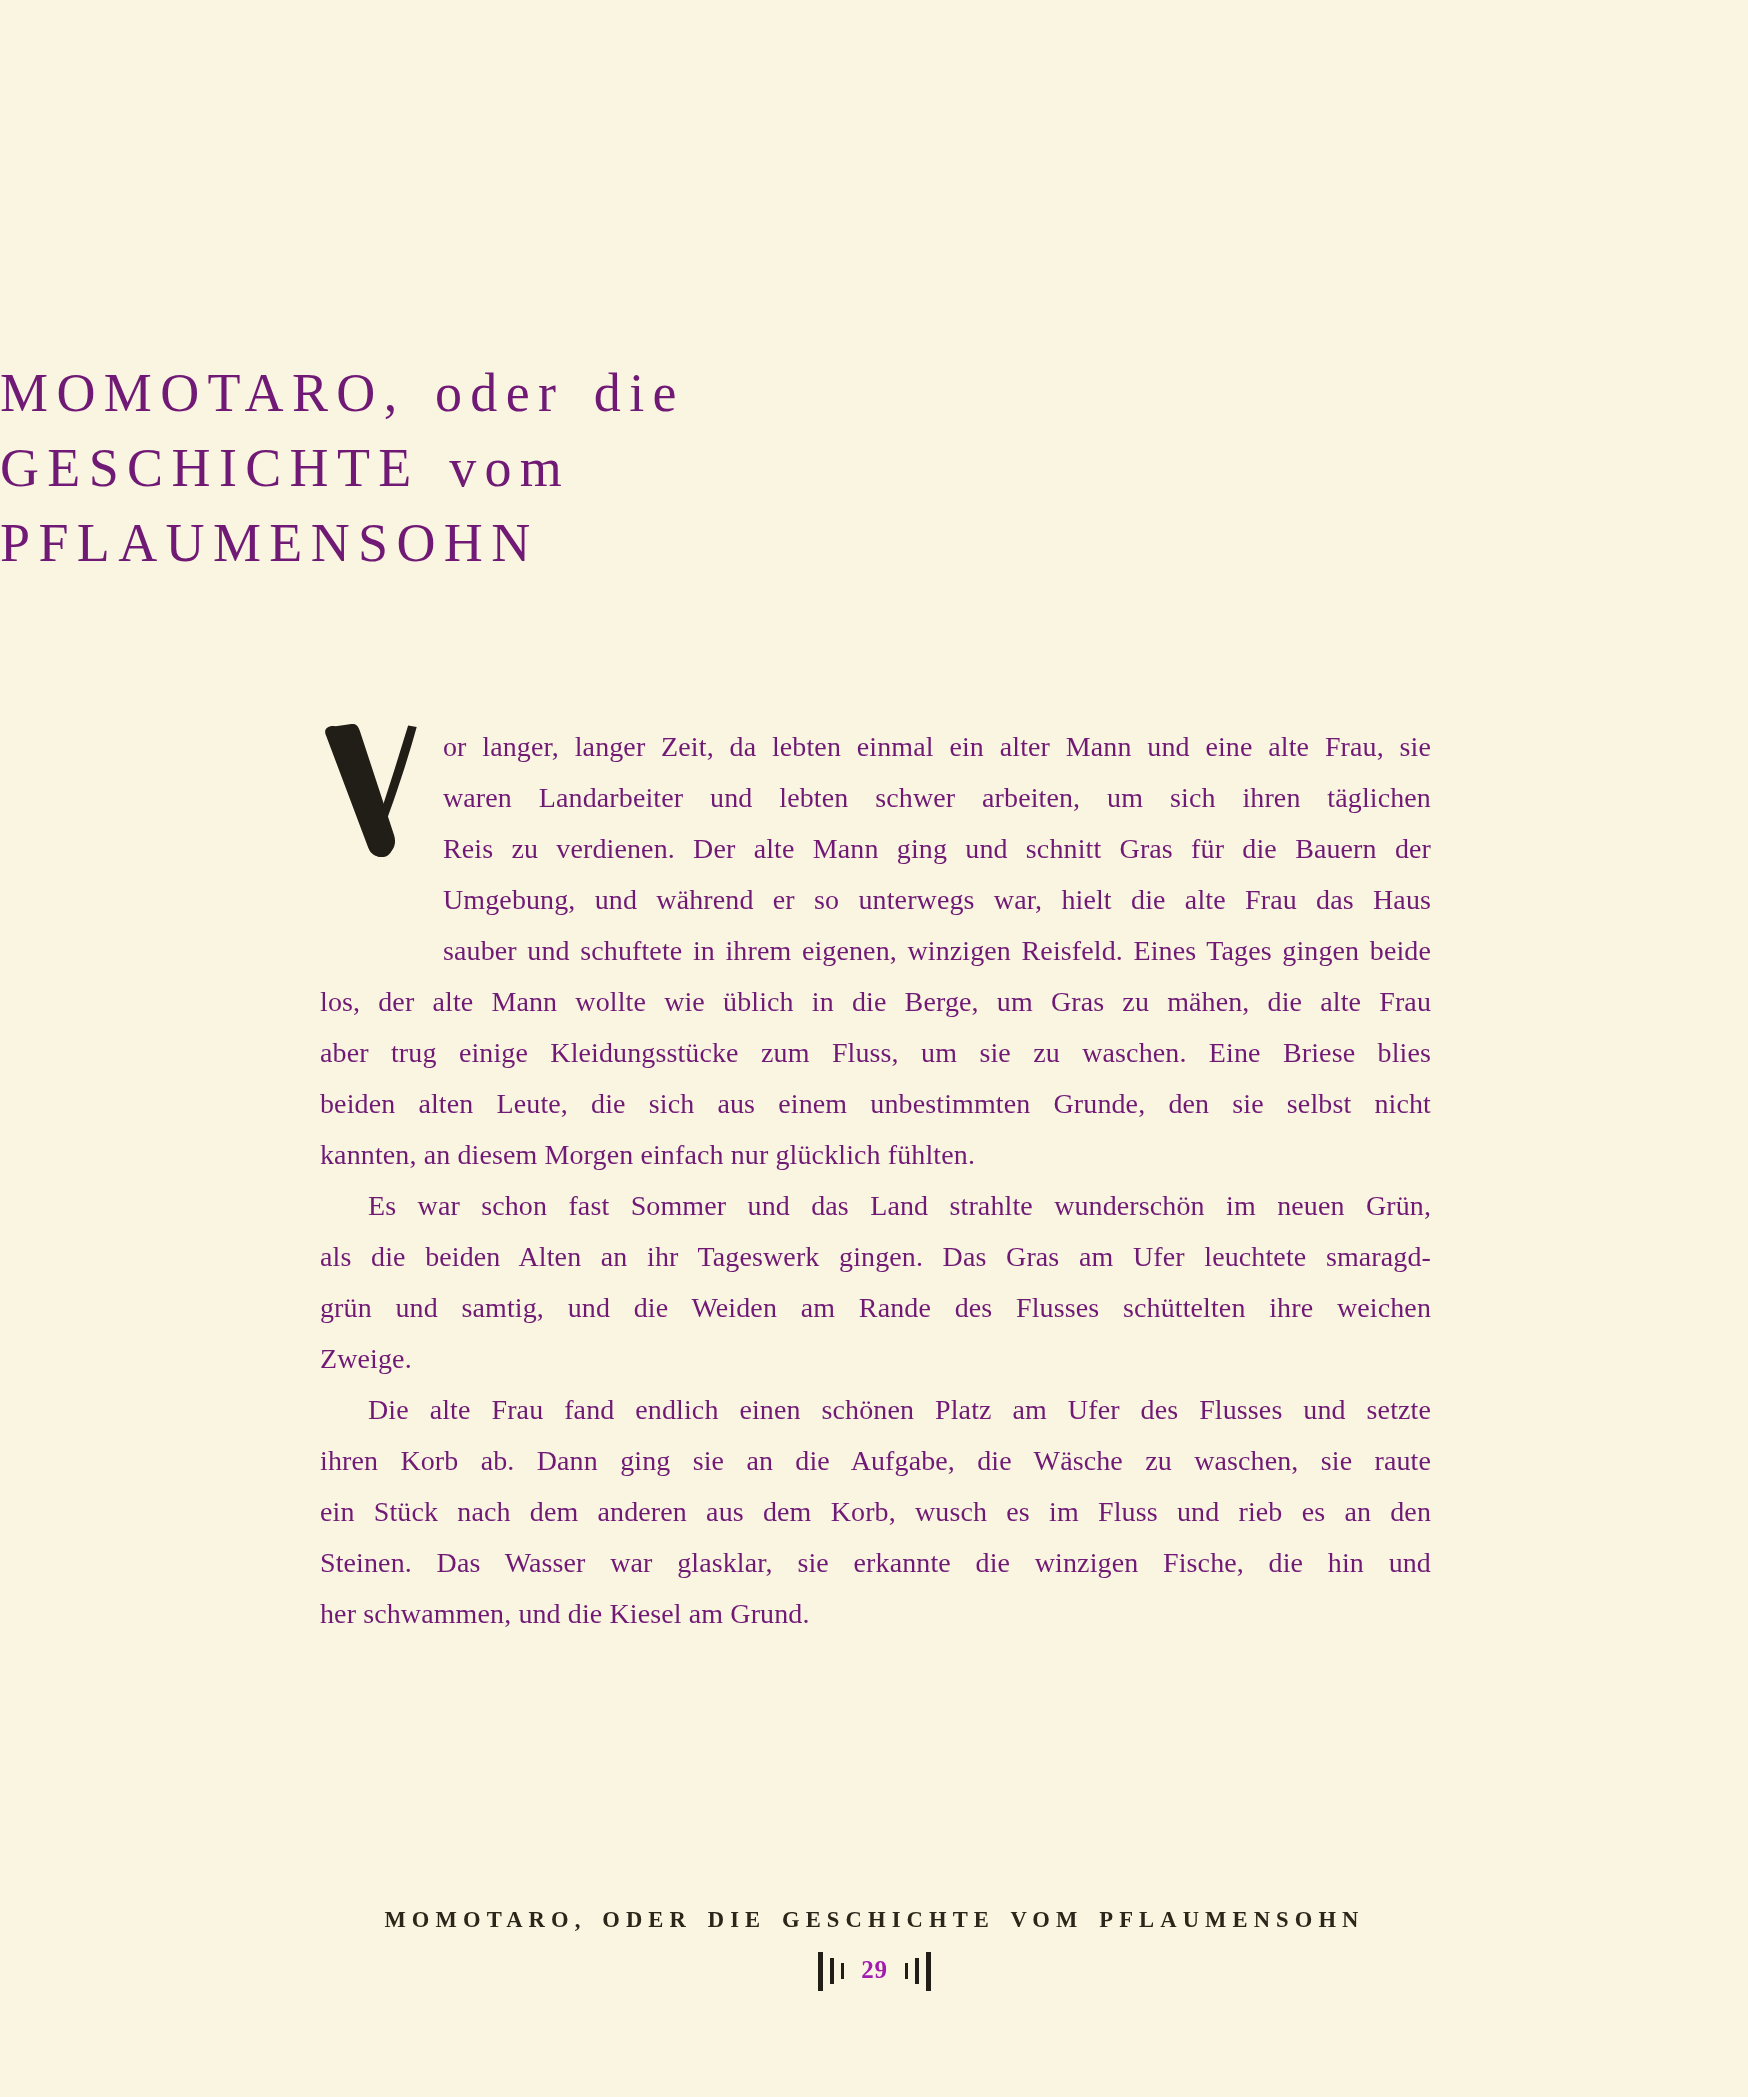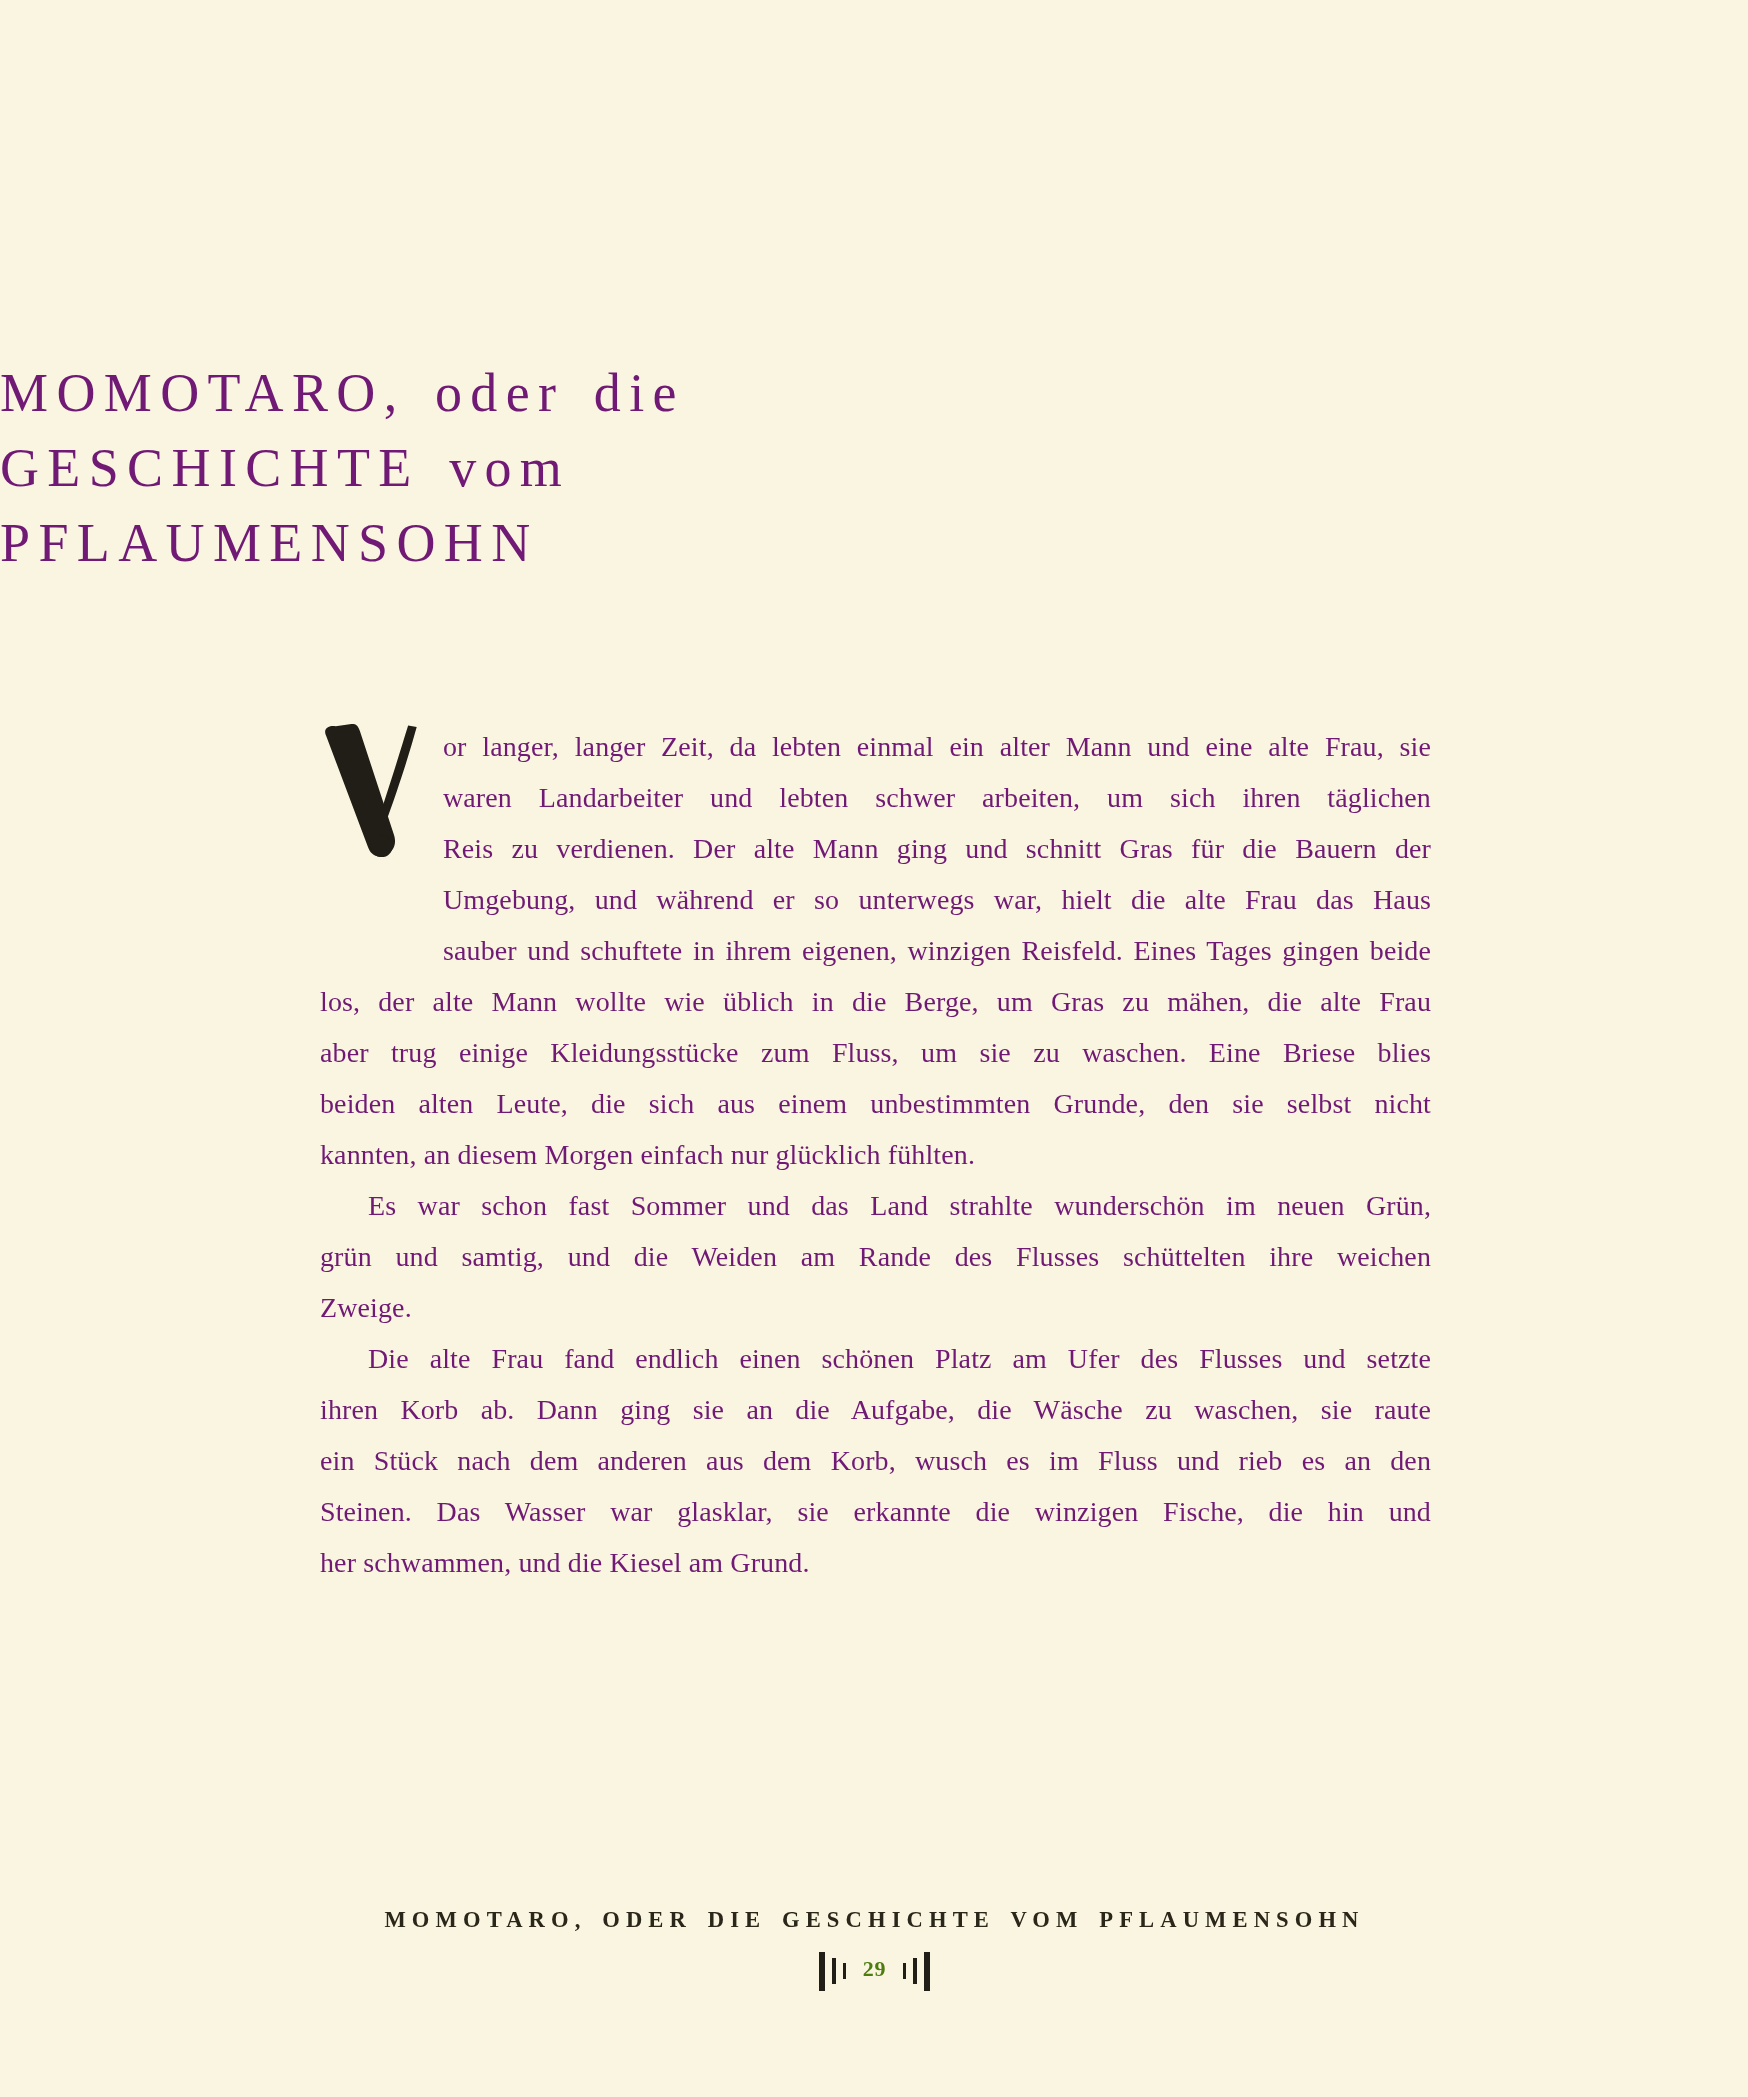--- a/index.html
+++ b/index.html
@@ -71,24 +71,24 @@
   .folio .bar {
     display: inline-block;
     background: #211e17;
   }
   .bar.t { width: 5.4px; height: 39px; }
   .bar.m { width: 3.9px; height: 26.5px; }
   .bar.s { width: 3.1px; height: 15.6px; }
   .folio .gap-sm { width: 7px; }
   .folio .gap-num { width: 17px; }
   .page-number {
-    font-size: 22px;
+    font-size: 25px;
     font-weight: 700;
     letter-spacing: 0.8px;
-    color: #4d7c0f;
+    color: #a21caf;
     line-height: 1;
     padding-bottom: 3.1px;
   }
 </style>
 </head>
 <body style="background: rgb(250, 245, 225);">
 
 <div class="page">
 
   <div class="chapter-title">
@@ -115,20 +115,21 @@
       <div class="line">Umgebung, und während er so unterwegs war, hielt die alte Frau das Haus</div>
       <div class="line">sauber und schuftete in ihrem eigenen, winzigen Reisfeld. Eines Tages gingen beide</div>
       <div class="line">los, der alte Mann wollte wie üblich in die Berge, um Gras zu mähen, die alte Frau</div>
       <div class="line">aber trug einige Kleidungsstücke zum Fluss, um sie zu waschen. Eine Briese blies</div>
       <div class="line">beiden alten Leute, die sich aus einem unbestimmten Grunde, den sie selbst nicht</div>
       <div class="line last">kannten, an diesem Morgen einfach nur glücklich fühlten.</div>
     </div>
 
     <div class="para">
       <div class="line pindent">Es war schon fast Sommer und das Land strahlte wunderschön im neuen Grün,</div>
+      <div class="line">als die beiden Alten an ihr Tageswerk gingen. Das Gras am Ufer leuchtete smaragd-</div>
       <div class="line">grün und samtig, und die Weiden am Rande des Flusses schüttelten ihre weichen</div>
       <div class="line last">Zweige.</div>
     </div>
 
     <div class="para">
       <div class="line pindent">Die alte Frau fand endlich einen schönen Platz am Ufer des Flusses und setzte</div>
       <div class="line">ihren Korb ab. Dann ging sie an die Aufgabe, die Wäsche zu waschen, sie raute</div>
       <div class="line">ein Stück nach dem anderen aus dem Korb, wusch es im Fluss und rieb es an den</div>
       <div class="line">Steinen. Das Wasser war glasklar, sie erkannte die winzigen Fische, die hin und</div>
       <div class="line last">her schwammen, und die Kiesel am Grund.</div>

